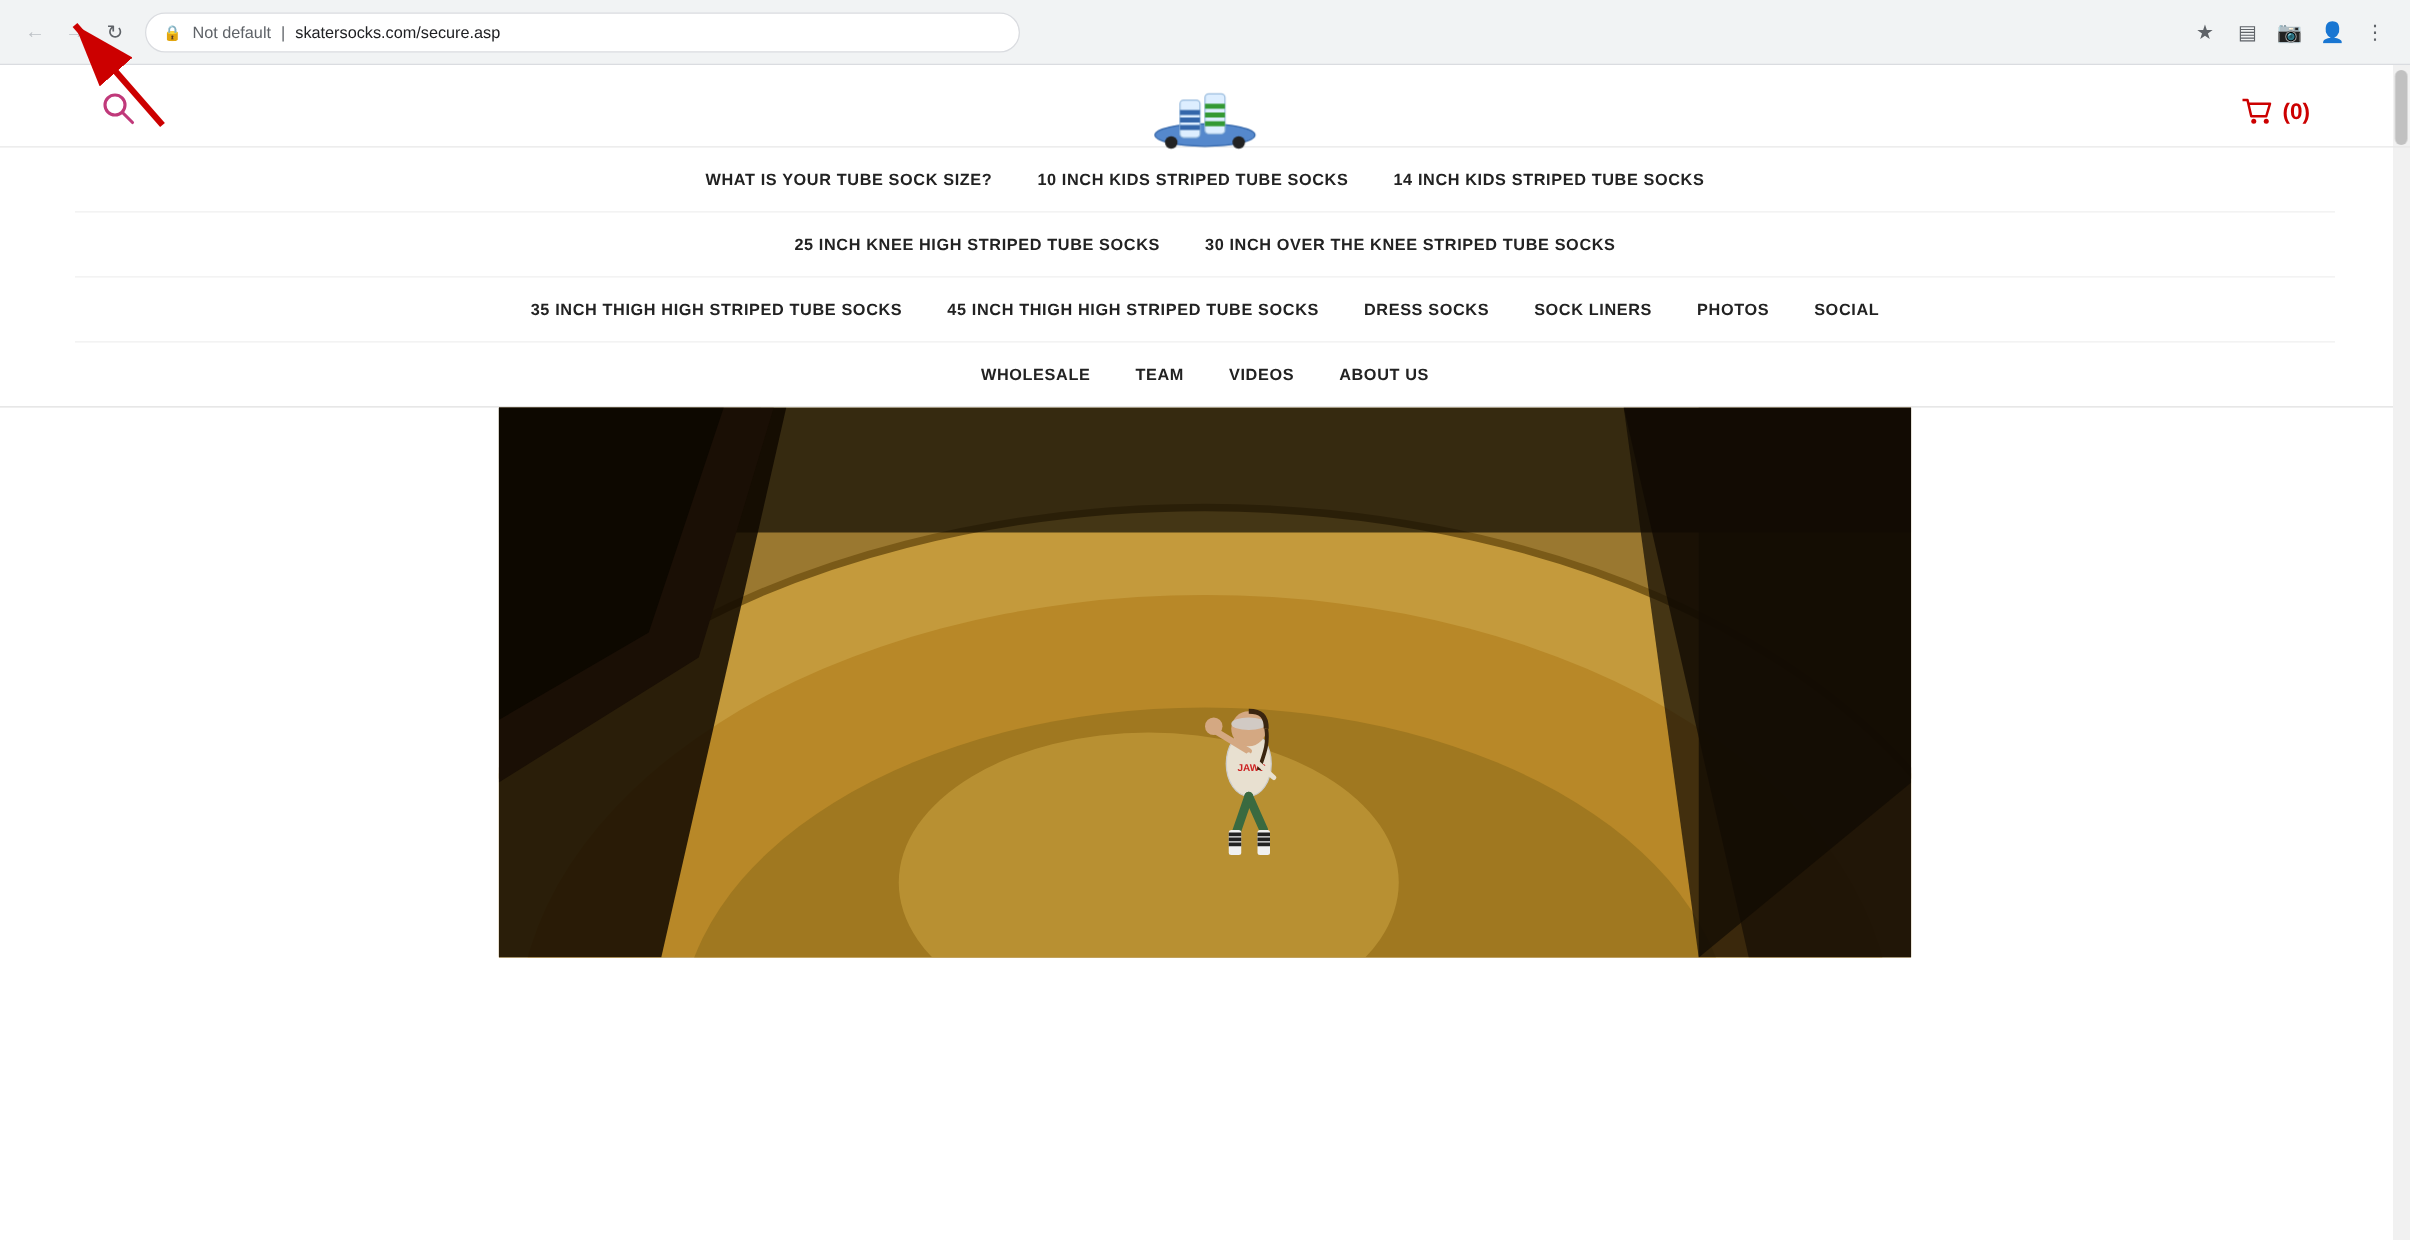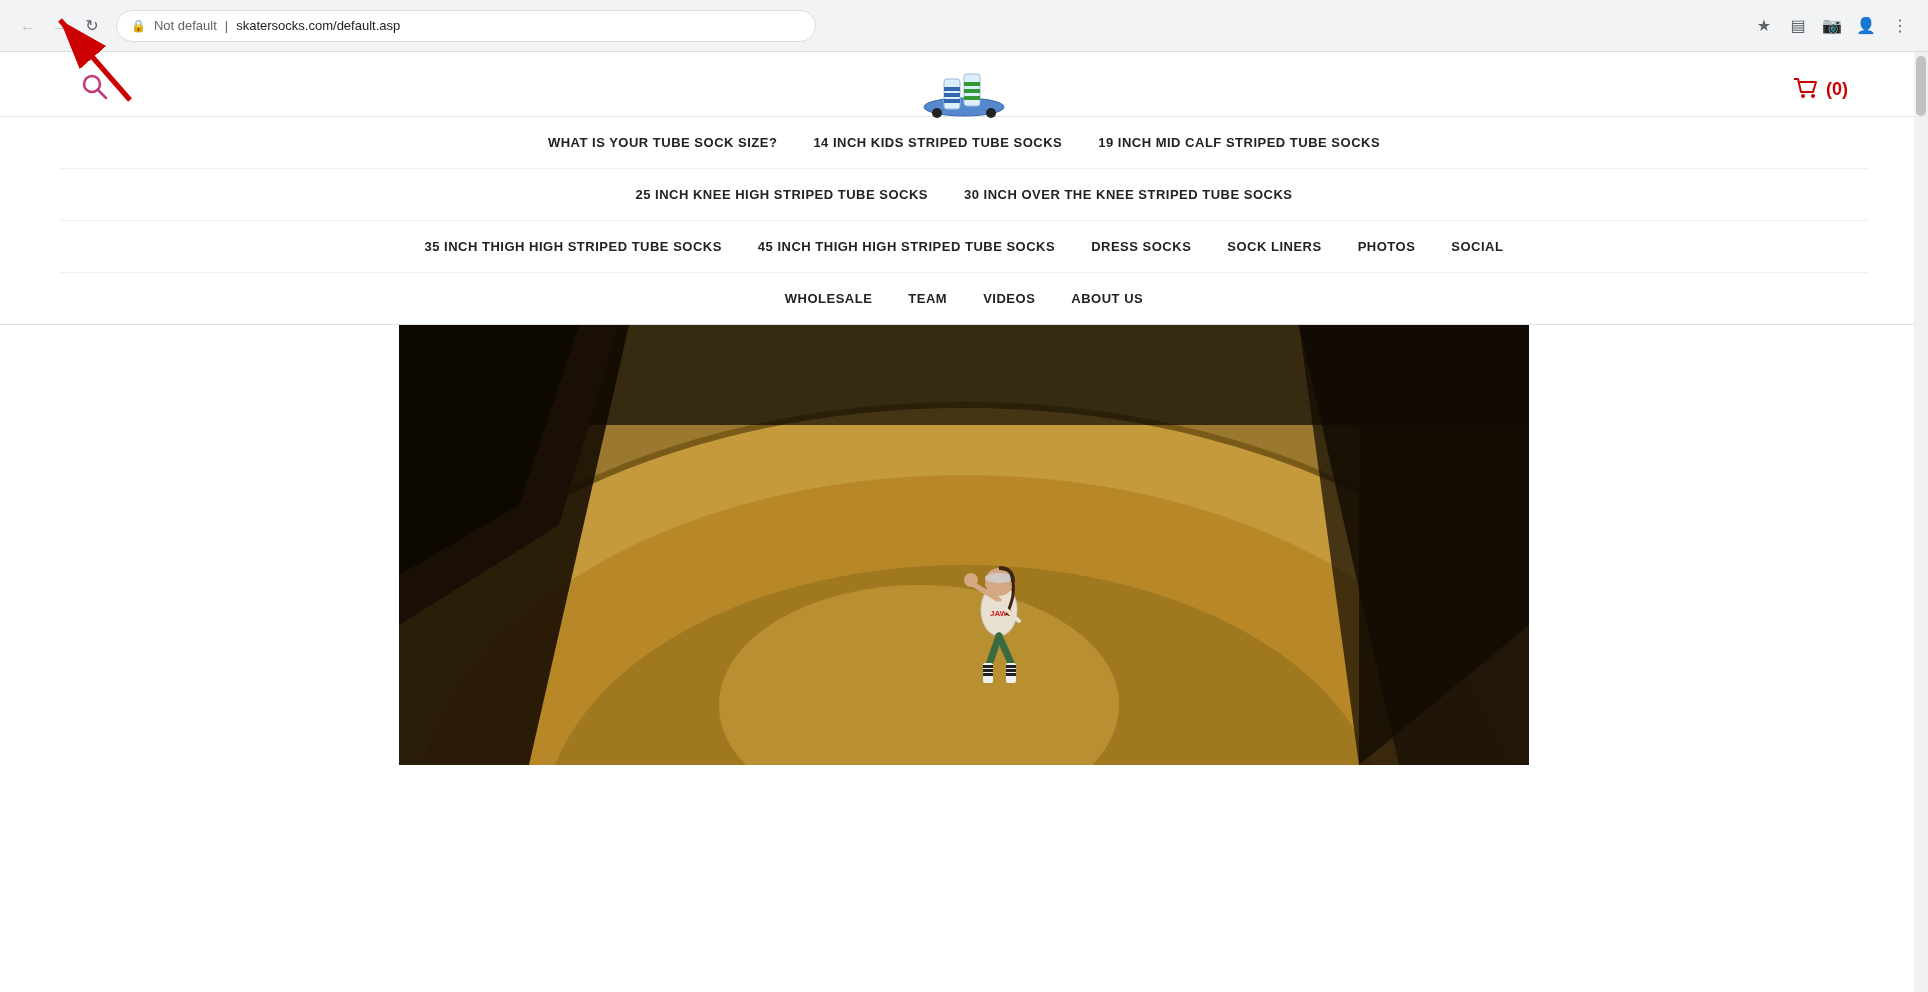--- a/index.html
+++ b/index.html
@@ -277,21 +277,21 @@
   <div class="browser-nav-buttons">
     <button class="nav-btn disabled">←</button>
     <button class="nav-btn disabled">→</button>
     <button class="nav-btn">↻</button>
   </div>
 
   <div class="address-bar">
     <span class="lock-icon">🔒</span>
     <span class="not-secure">Not default</span>
     <span class="separator">|</span>
-    <span class="url">skatersocks.com/default.asp</span>
+    <span class="url">skatersocks.com/secure.asp</span>
   </div>
 
   <div class="browser-actions">
     <button class="browser-action-btn">★</button>
     <button class="browser-action-btn">▤</button>
     <button class="browser-action-btn">📷</button>
     <button class="browser-action-btn">👤</button>
     <button class="browser-action-btn">⋮</button>
   </div>
 </div>
@@ -337,22 +337,22 @@
         <circle cx="21" cy="21" r="2" fill="#cc0000"></circle>
       </svg>
       <span>(0)</span>
     </div>
   </div>
 
   <nav class="site-nav">
 
     <div class="nav-row">
       <a class="nav-item">WHAT IS YOUR TUBE SOCK SIZE?</a>
+      <a class="nav-item">10 INCH KIDS STRIPED TUBE SOCKS</a>
       <a class="nav-item">14 INCH KIDS STRIPED TUBE SOCKS</a>
-      <a class="nav-item">19 INCH MID CALF STRIPED TUBE SOCKS</a>
     </div>
 
     <div class="nav-row">
       <a class="nav-item">25 INCH KNEE HIGH STRIPED TUBE SOCKS</a>
       <a class="nav-item">30 INCH OVER THE KNEE STRIPED TUBE SOCKS</a>
     </div>
 
     <div class="nav-row">
       <a class="nav-item">35 INCH THIGH HIGH STRIPED TUBE SOCKS</a>
       <a class="nav-item">45 INCH THIGH HIGH STRIPED TUBE SOCKS</a>

